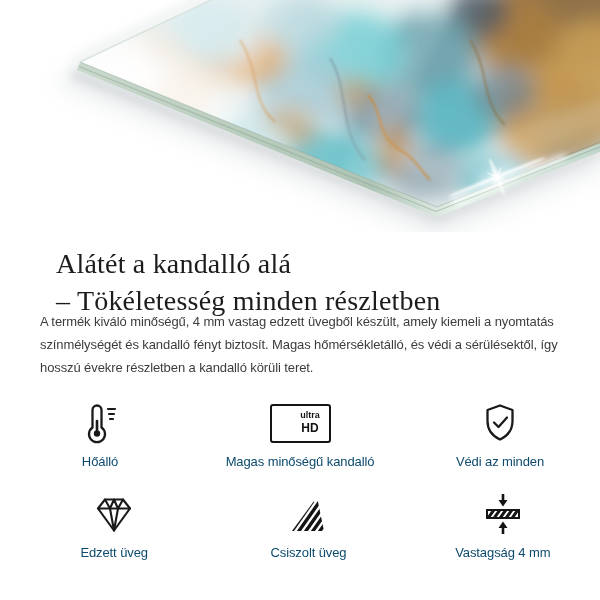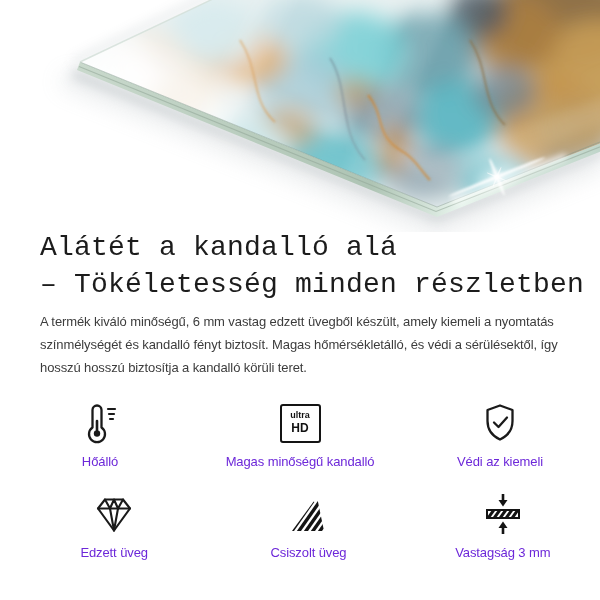--- a/index.html
+++ b/index.html
@@ -21,28 +21,29 @@
     position:absolute;left:40px;top:310px;
     font-size:13px;line-height:23px;color:#3c3c3c;letter-spacing:-.1px;
     white-space:nowrap;
   }
 
   .features{position:absolute;left:0;top:398px;width:600px;}
   .feat-row{display:flex;}
   .feat-row.second{margin-top:20px;margin-left:17px;}
   .feat-cell{width:200px;display:flex;flex-direction:column;align-items:center;}
   .icon-box{height:50px;display:flex;align-items:center;justify-content:center;}
-  .feat-label{margin-top:6px;font-size:13px;color:#6d28d9;letter-spacing:-.1px;}
+  .feat-label{margin-top:6px;font-size:13px;color:#0c4a6e;letter-spacing:-.1px;}
 
   .icon-stroke{stroke:#1a1a1a;fill:none;stroke-width:2.3;stroke-linecap:round;stroke-linejoin:round;}
 
   .uhd-box{
     width:37px;height:35px;border:2.5px solid #141414;border-radius:3px;
     display:flex;flex-direction:column;align-items:center;justify-content:center;
     color:#111;
+    padding-left:20px;
   }
   .uhd-top{font-size:9px;font-weight:700;line-height:9px;letter-spacing:0;}
   .uhd-bottom{font-size:12px;font-weight:700;line-height:16px;letter-spacing:0;}
 </style>
 </head>
 <body>
 
 <div class="stage">
 
   <div class="hero">
@@ -141,29 +142,29 @@
         <g transform="rotate(45)">
           <ellipse cx="0" cy="0" rx="11" ry="0.9" fill="#ffffff" opacity="0.6"></ellipse>
           <ellipse cx="0" cy="0" rx="0.9" ry="11" fill="#ffffff" opacity="0.6"></ellipse>
         </g>
         <circle cx="0" cy="0" r="5" fill="#ffffff" opacity="0.9" filter="url(#b3)"></circle>
         <circle cx="0" cy="0" r="2" fill="#ffffff"></circle>
       </g>
     </svg>
   </div>
 
-  <h1 class="title" style="margin:0;font-family:Liberation Mono, monospace;">
+  <h1 class="title" style="margin:16px;">
     <div>Alátét a kandalló alá</div>
     <div>– Tökéletesség minden részletben</div>
   </h1>
 
   <div class="desc">
-    <div>A termék kiváló minőségű, 6 mm vastag edzett üvegből készült, amely kiemeli a nyomtatás</div>
+    <div>A termék kiváló minőségű, 4 mm vastag edzett üvegből készült, amely kiemeli a nyomtatás</div>
     <div>színmélységét és kandalló fényt biztosít. Magas hőmérsékletálló, és védi a sérülésektől, így</div>
-    <div>hosszú hosszú biztosítja a kandalló körüli teret.</div>
+    <div>hosszú évekre részletben a kandalló körüli teret.</div>
   </div>
 
   <div class="features">
     <div class="feat-row">
 
       <div class="feat-cell">
         <div class="icon-box">
           <svg width="44" height="46" viewBox="0 0 44 46" class="">
             <path class="icon-stroke" d="M14.5,27.5 V10 a4.5,4.5 0 0 1 9,0 V27.5 a8,8 0 1 1 -9,0 Z"></path>
             <line x1="19" y1="21" x2="19" y2="30" stroke="#1a1a1a" stroke-width="2.6" stroke-linecap="round"></line>
@@ -186,21 +187,21 @@
         <div class="feat-label">Magas minőségű kandalló</div>
       </div>
 
       <div class="feat-cell">
         <div class="icon-box">
           <svg width="44" height="44" viewBox="0 0 44 44">
             <path class="icon-stroke" d="M22,4.5 L34.5,9 V20 C34.5,29.5 28.5,35.5 22,38.5 C15.5,35.5 9.5,29.5 9.5,20 V9 Z"></path>
             <polyline class="icon-stroke" points="16,21.5 20.5,26 29,16.5"></polyline>
           </svg>
         </div>
-        <div class="feat-label">Védi az kiemeli</div>
+        <div class="feat-label">Védi az minden</div>
       </div>
 
     </div>
 
     <div class="feat-row second">
 
       <div class="feat-cell">
         <div class="icon-box">
           <svg width="46" height="42" viewBox="0 0 46 42">
             <g class="icon-stroke" style="stroke-width:2.1">
@@ -256,19 +257,19 @@
                 <line x1="30" y1="30" x2="40" y2="16"></line>
               </g>
             </g>
             <rect x="7" y="19" width="32" height="8" fill="none" stroke="#141414" stroke-width="2"></rect>
             <line x1="23" y1="3" x2="23" y2="9" stroke="#141414" stroke-width="2.6"></line>
             <polygon points="18.5,9 27.5,9 23,15.5" fill="#141414"></polygon>
             <line x1="23" y1="43" x2="23" y2="37" stroke="#141414" stroke-width="2.6"></line>
             <polygon points="18.5,37 27.5,37 23,30.5" fill="#141414"></polygon>
           </svg>
         </div>
-        <div class="feat-label">Vastagság 3 mm</div>
+        <div class="feat-label">Vastagság 4 mm</div>
       </div>
 
     </div>
   </div>
 
 </div>
 
 </body></html>

